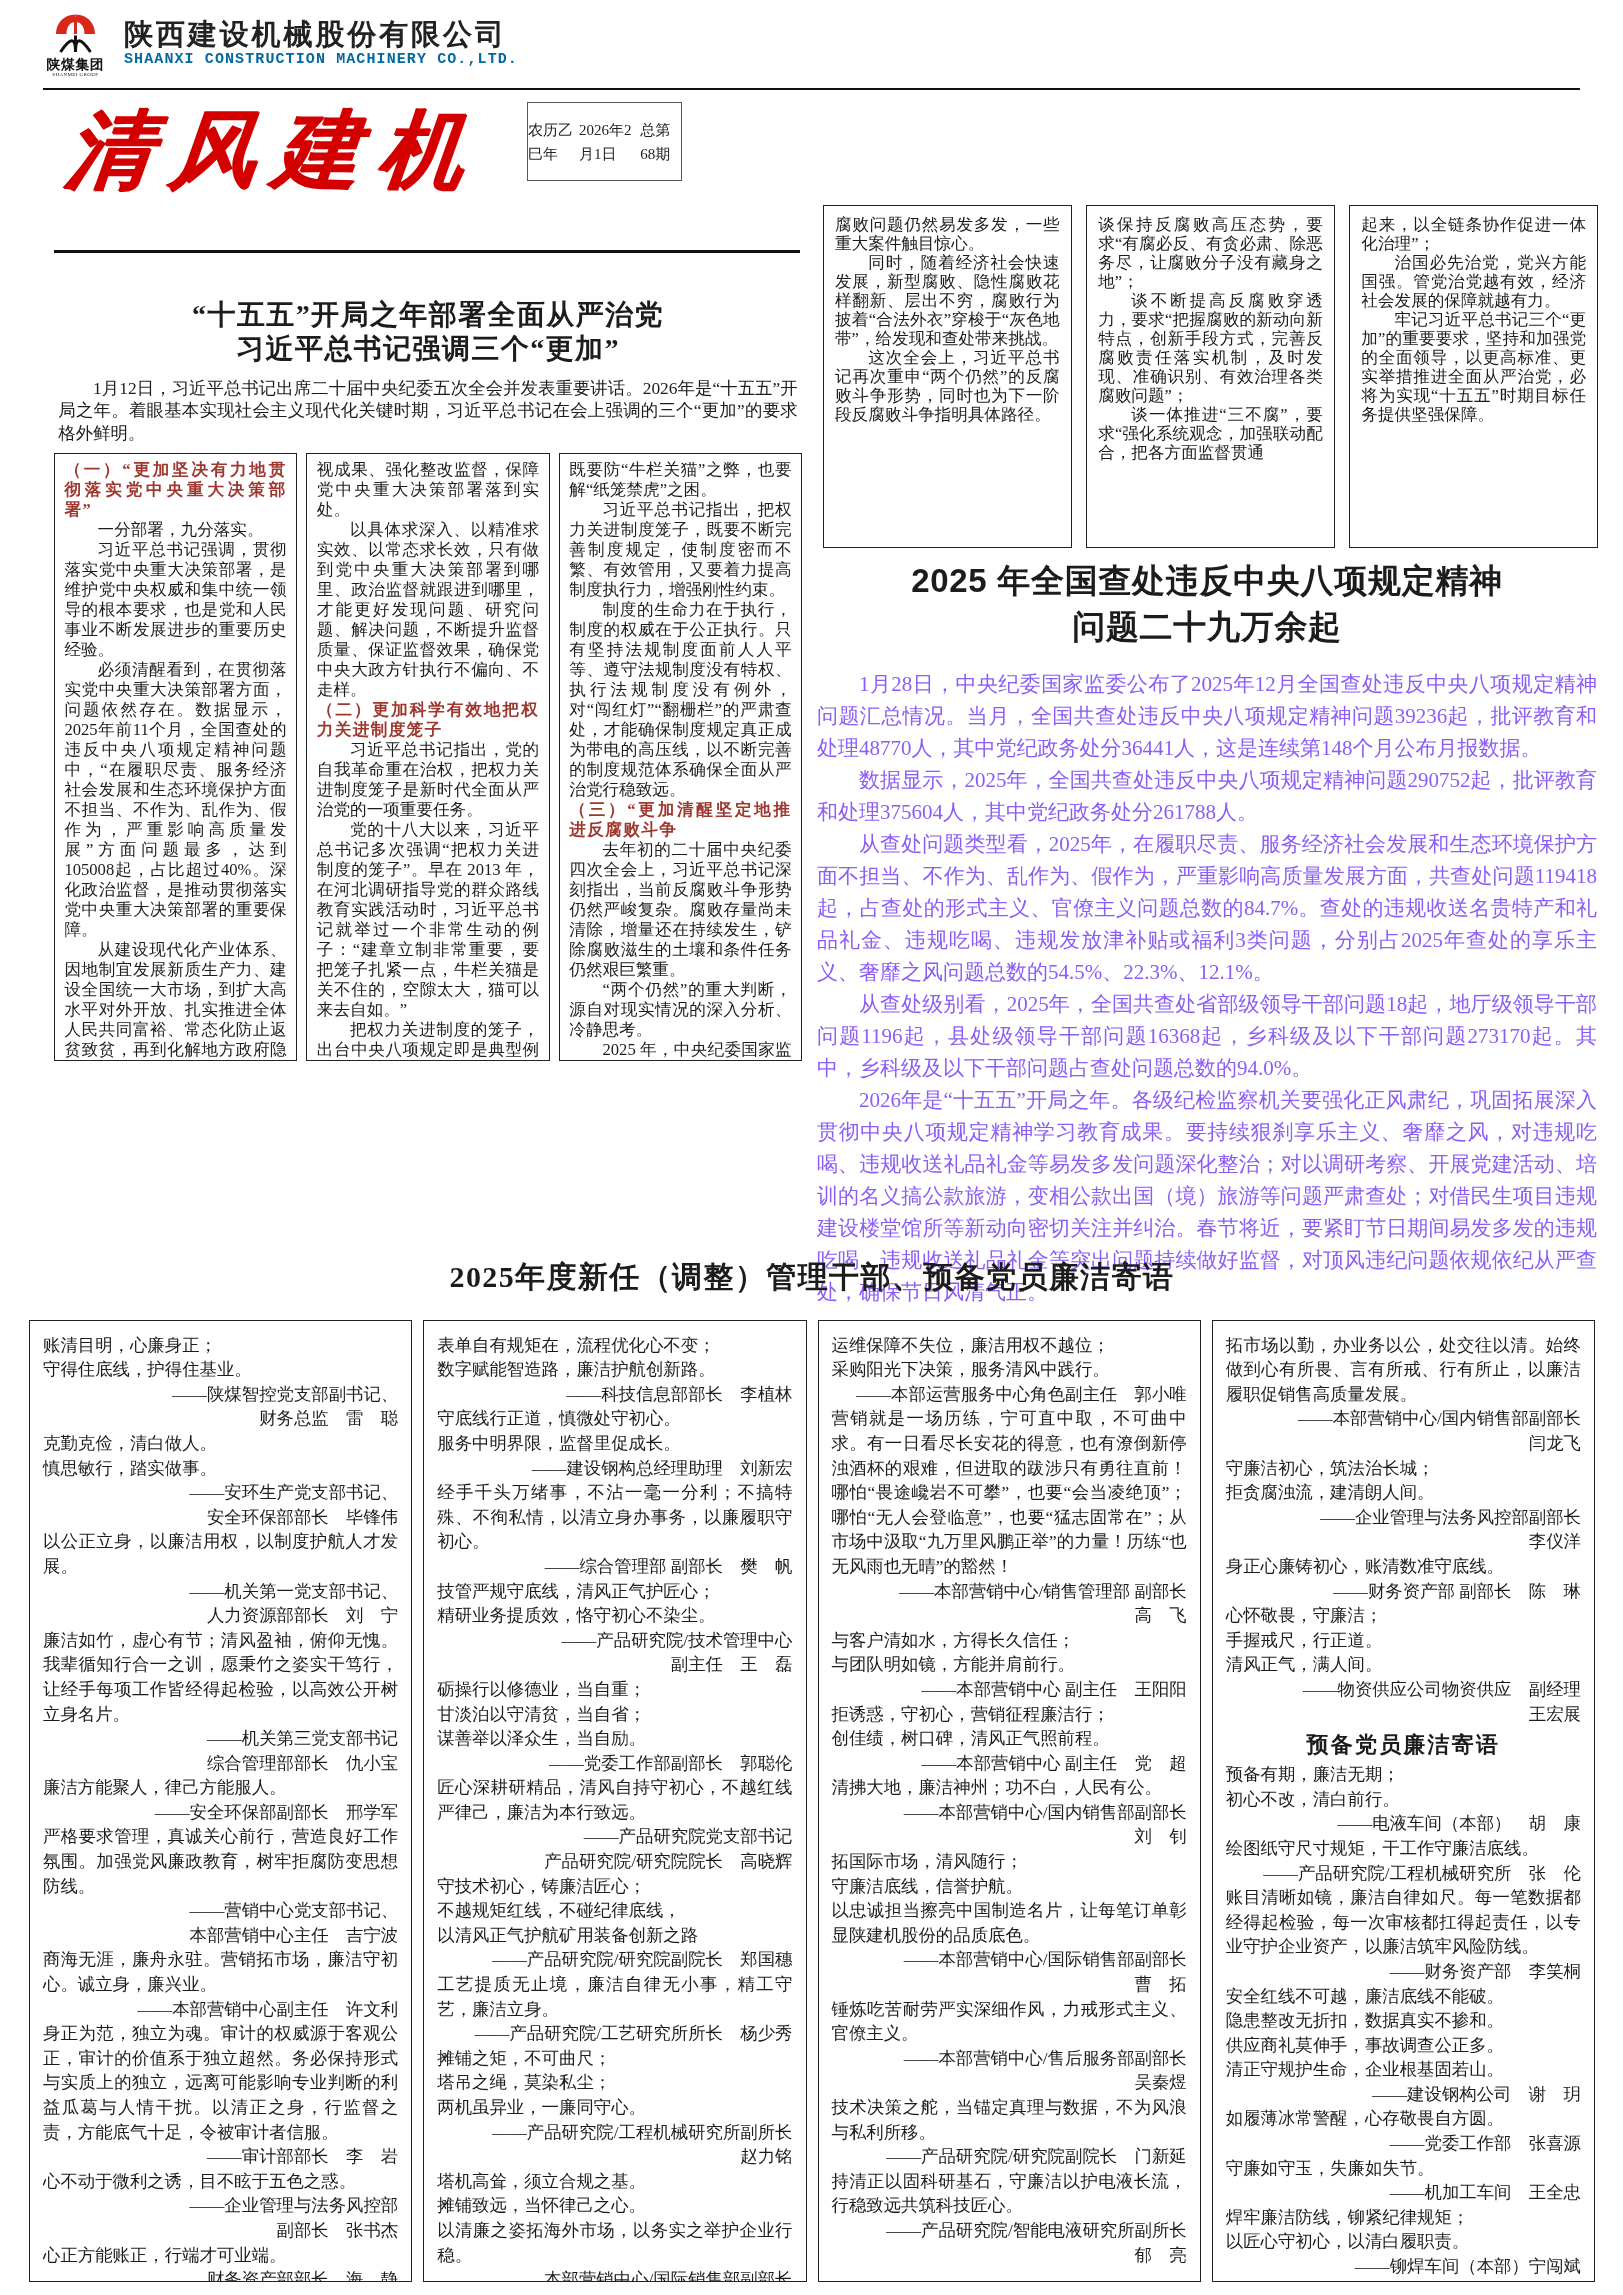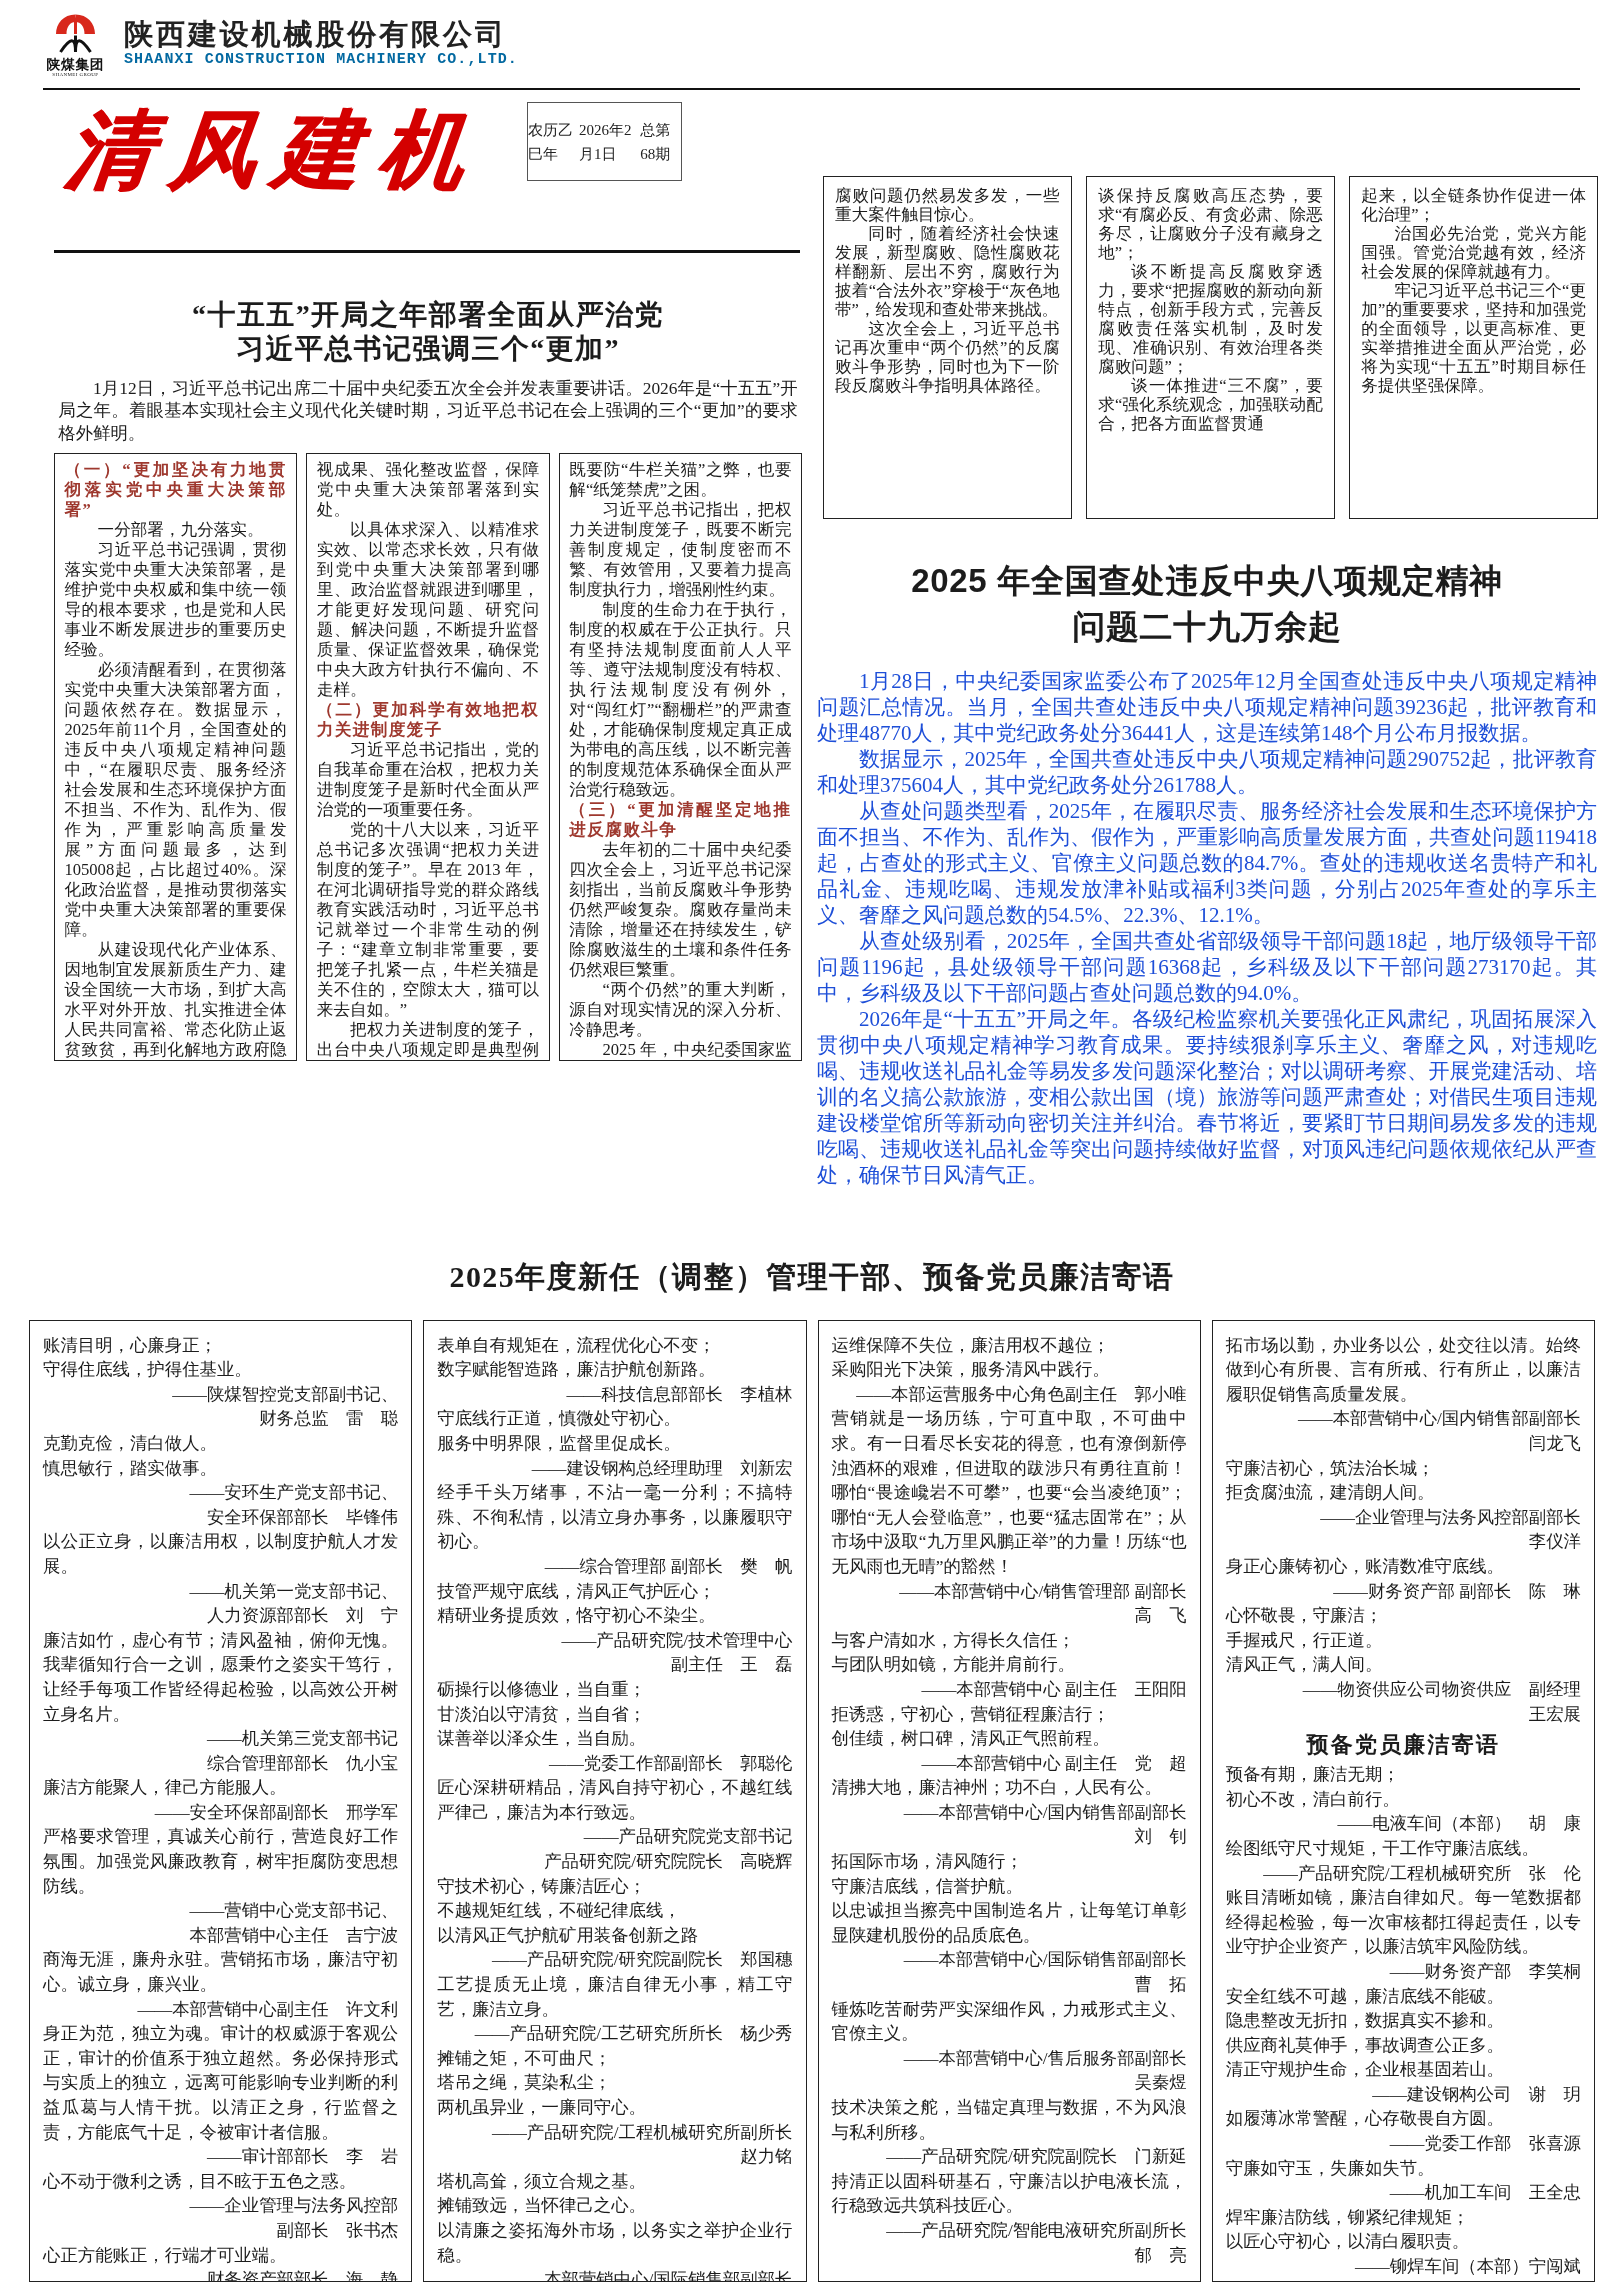--- a/index.html
+++ b/index.html
@@ -29,26 +29,26 @@
   .intro{margin:11.6px 4.3px 0 4.3px;font-size:17.4px;line-height:22.4px;text-align:justify;text-indent:2em;}
   .cols{display:flex;gap:9.4px;margin-top:9px;}
   .ncol{flex:1;border:1.4px solid #222;padding:5.8px 9.4px;height:594px;overflow:hidden;
         font-size:16.6px;line-height:20px;text-align:justify;}
   .subhead{color:#9e382e;font-weight:bold;text-align:justify;letter-spacing:1.4px;}
   .para{margin:0;text-indent:2em;}
   .para.cont{text-indent:0;}
   
   .topright{position:absolute;left:823px;top:176px;width:775px;display:flex;gap:14.5px;}
   .tbox{flex:1;border:1.4px solid #222;height:324px;padding:8.7px 11px;overflow:hidden;
-        font-size:16.6px;line-height:19px;text-align:justify;}
+        font-size:16.6px;line-height:19px;text-align:justify;margin-top:29px;}
   
   .article2{position:absolute;left:817px;top:558px;width:780px;}
   .headline2 div{text-align:center;font-size:33px;font-weight:bold;line-height:1.4;
                  font-family:"Liberation Sans",sans-serif;letter-spacing:0.7px;}
-  .a2body{margin-top:17.4px;font-size:21px;line-height:26px;text-align:justify;color:#1d4ed8;}
+  .a2body{margin-top:17.4px;font-size:21px;line-height:32px;text-align:justify;color:#8b5cf6;}
   .para2{margin:0;text-indent:2em;}
   
   .section3{position:absolute;left:29px;top:1257px;width:1566px;}
   .s3title{text-align:center;font-size:30px;font-weight:bold;letter-spacing:1.4px;}
   .s3cols{display:flex;gap:11px;margin-top:22px;}
   .scol{flex:1;border:1.4px solid #222;padding:11.6px 13px;height:937px;overflow:hidden;
         font-size:17.4px;line-height:24.6px;}
   .entry{margin:0;}
   .q-line{text-align:justify;}
   .sig{text-align:right;}

